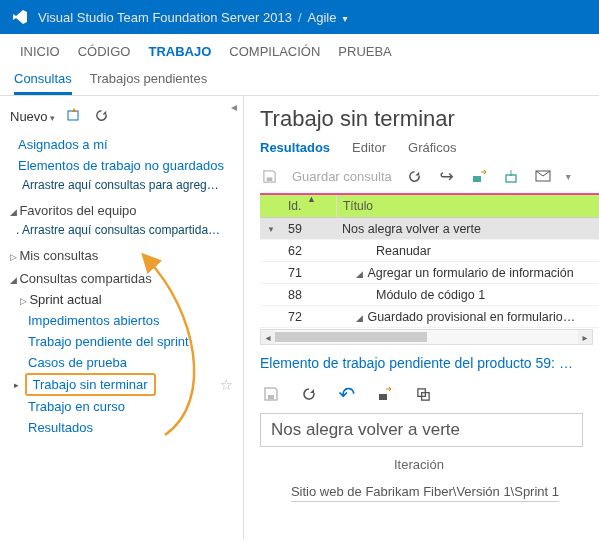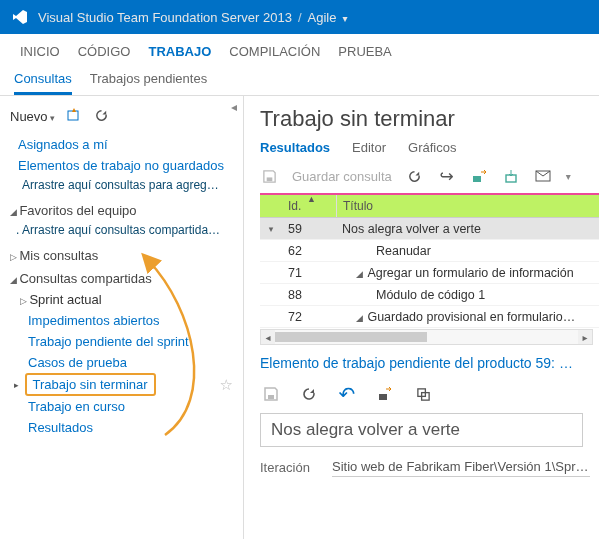--- a/index.html
+++ b/index.html
@@ -54,21 +54,21 @@
   .grid-row .cell-title.ind1::before { content:"◢ "; font-size:9px; color:#666; margin-right:2px;}
   .grid-row .cell-title.ind2 { padding-left: 40px; }
   .hscroll { height: 16px; background: #f0f0f0; border: 1px solid #ddd; display:flex; align-items:center; margin-top:1px; margin-right:6px;}
   .hscroll .l,.hscroll .r{ width:14px; text-align:center; font-size:10px; color:#666;}
   .hscroll .track{ flex:1; background:#f7f7f7; height:100%; position:relative;}
   .hscroll .thumb{ position:absolute; left:0; top:2px; height:10px; width:50%; background:#ccc;}
   .detail-title { color: #0071c6; font-size: 14px; margin: 10px 0 10px 0; white-space: nowrap; overflow:hidden; text-overflow:ellipsis; padding-right:25px;}
   .detail-toolbar { display:flex; gap:20px; align-items:center; height:26px; margin-bottom:6px; padding-left:2px;}
   .detail-toolbar .ico { width:18px; height:18px; display:inline-flex; align-items:center; justify-content:center; color:#555; font-size:15px; cursor:pointer;}
   .wi-title-input { border: 1px solid #ccc; width: calc(100% - 16px); padding: 6px 10px; font-size: 17px; color:#555; margin-bottom: 10px;}
-  .field-row { display:flex; align-items:center; font-size:13px; color:#555; gap:10px; padding-right:9px;}
+  .field-row { display:flex; align-items:center; font-size:13px; color:#555; gap:10px; padding-right:9px;flex-direction:column;}
   .field-row .flabel { color:#666; width:62px;}
   .field-row .fval { flex:1; border-bottom:1px solid #ccc; padding:2px 0; white-space:nowrap; overflow:hidden; text-overflow:ellipsis;}
   svg.arrow { position:absolute; pointer-events:none; }
 </style>
 </head>
 <body>
 
 <div class="header">
   <span class="vs-logo">
     <svg width="16" height="16" viewBox="0 0 16 16">

